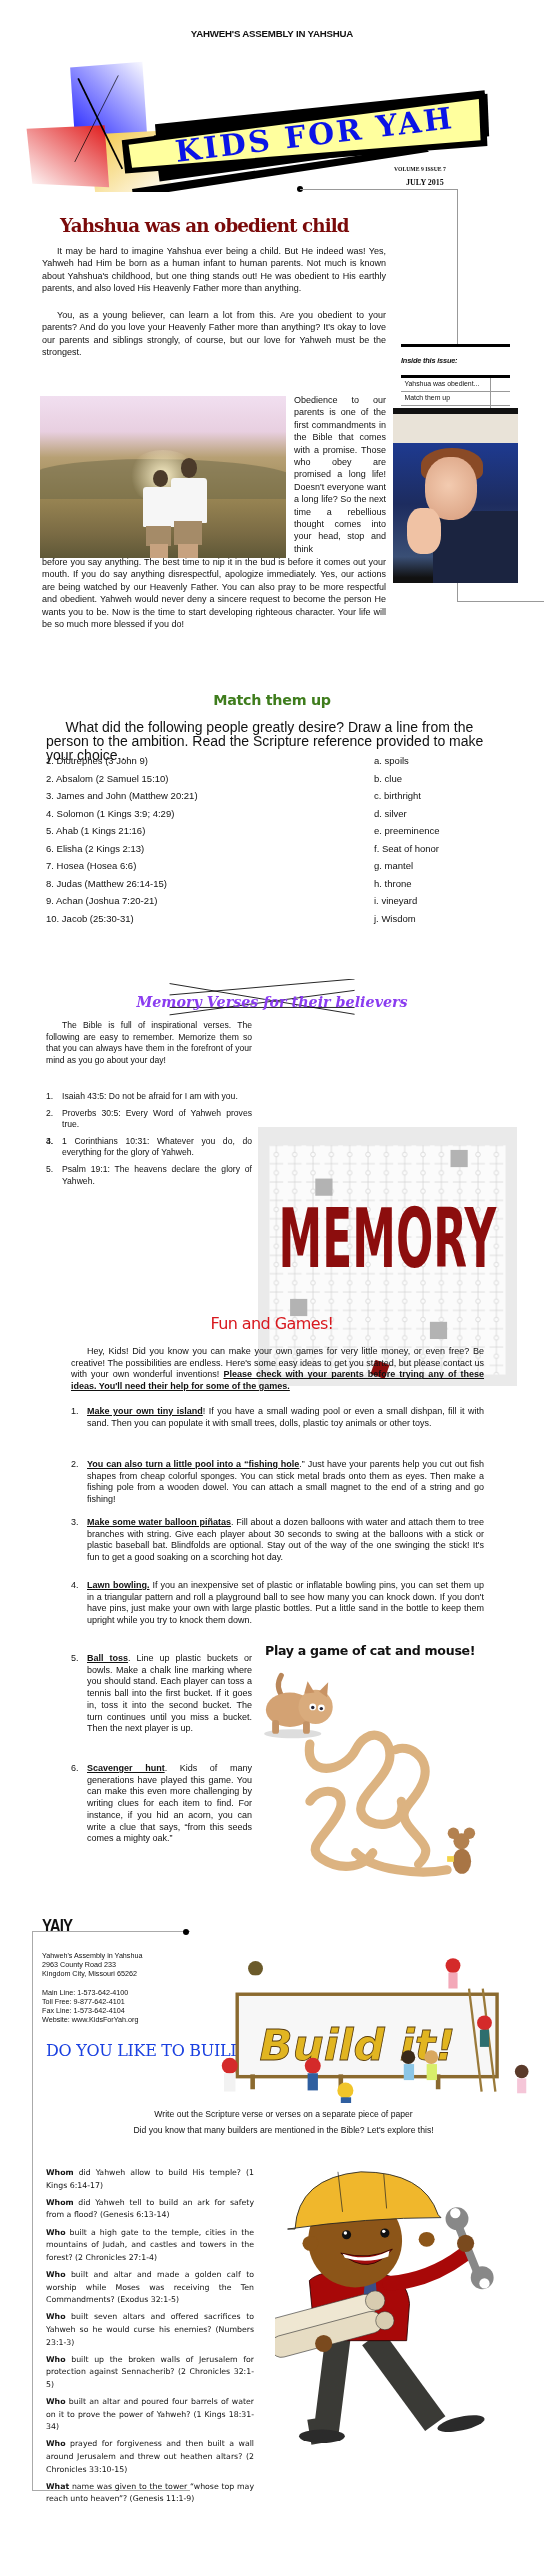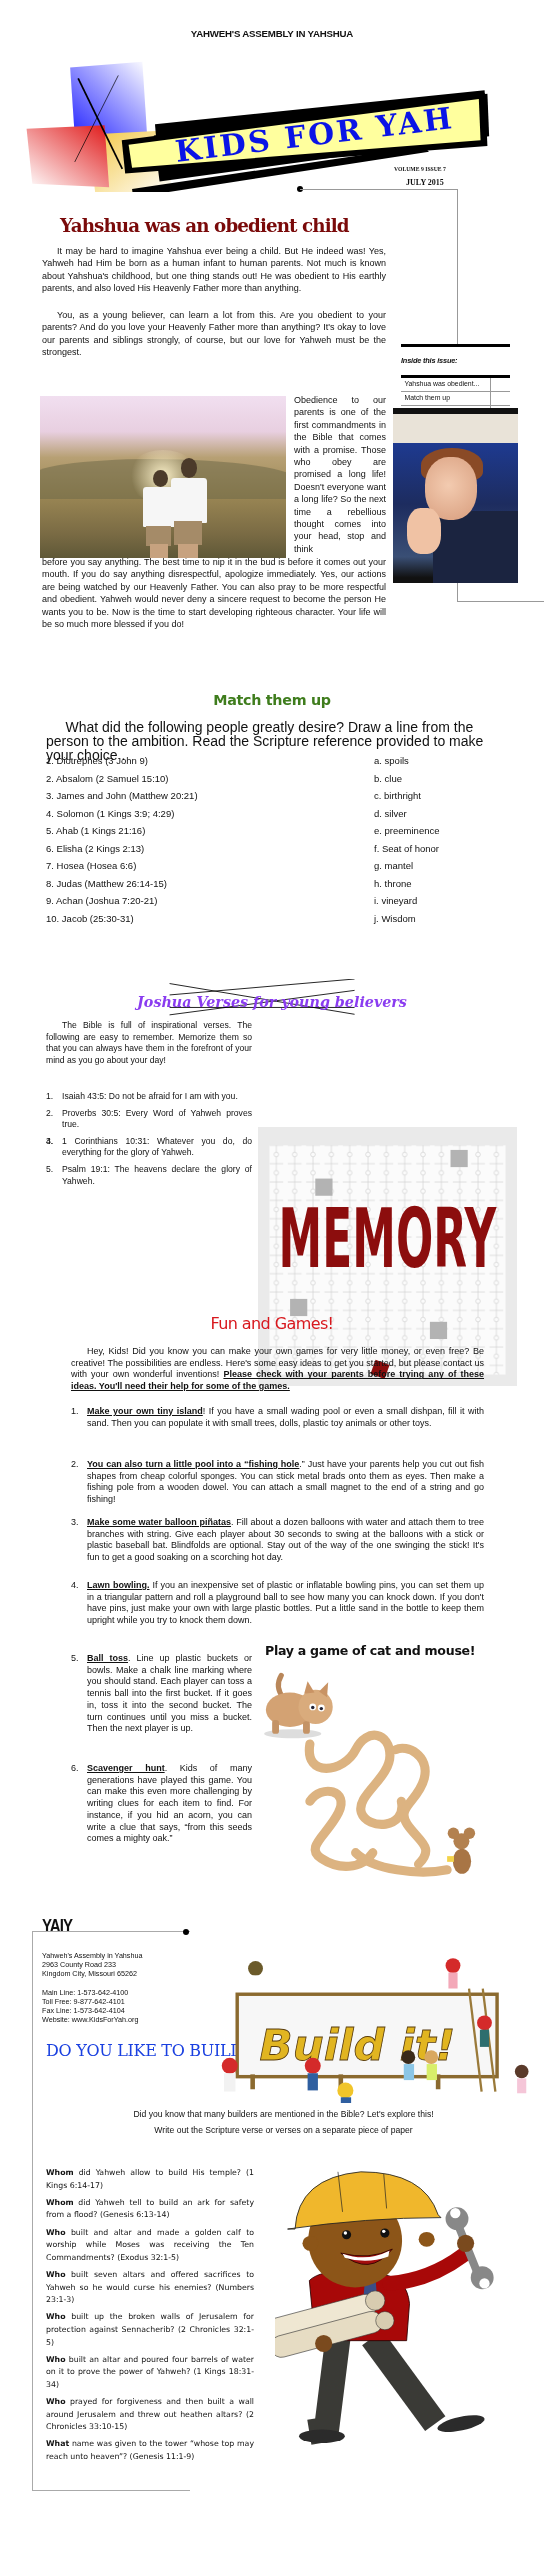--- a/index.html
+++ b/index.html
@@ -209,21 +209,21 @@
   <li>i.  vineyard</li>
   <li>j.  Wisdom</li>
 </ul>
 <svg id="match-lines" class="abs" viewBox="0 0 330 65">
   <line x1="0" y1="8" x2="325" y2="62" stroke="#000" stroke-width="1.5"></line>
   <line x1="0" y1="28" x2="325" y2="0" stroke="#000" stroke-width="1.5"></line>
   <line x1="0" y1="50" x2="325" y2="50" stroke="#000" stroke-width="1.5"></line>
   <line x1="0" y1="63" x2="325" y2="20" stroke="#000" stroke-width="1.5"></line>
 </svg>
 
-<div id="memory-title" class="abs">Joshua Verses for young believers</div>
+<div id="memory-title" class="abs">Memory Verses for their believers</div>
 <p id="memory-intro" class="abs">The Bible is full of inspirational verses.  The following are easy to remember.  Memorize them so that you can always have them in the forefront of your mind as you go about your day!</p>
 <ul id="memory-list" class="abs">
   <li><span class="num">1.</span><span>Isaiah 43:5:  Do not be afraid for I am with you.</span></li>
   <li><span class="num">2.</span><span>Proverbs 30:5:  Every Word of Yahweh proves true.</span></li>
   <li><span class="num">3.</span></li>
   <li><span class="num">4.</span><span>1 Corinthians 10:31:  Whatever you do, do everything for the glory of Yahweh.</span></li>
   <li><span class="num">5.</span><span>Psalm 19:1:  The heavens declare the glory of Yahweh.</span></li>
 </ul>
 <svg id="puzzle" class="abs" viewBox="0 0 452 452">
   <defs>
@@ -354,27 +354,28 @@
       <circle cx="505" cy="150" r="13" fill="#d42a2a"></circle>
       <rect x="497" y="162" width="16" height="30" fill="#2e6e6e"></rect>
     </g>
   <g>
       <circle cx="570" cy="235" r="12" fill="#5a3a2a"></circle>
       <rect x="562" y="247" width="16" height="26" fill="#f5c6d8"></rect>
     </g>
 </svg>
 
 <div id="build-intro" class="abs">
+  <div>Write out the Scripture verse or verses on a separate piece of paper</div>
   <div>Did you know that many builders are mentioned in the Bible?  Let's explore this!</div>
-  <div>Write out the Scripture verse or verses on a separate piece of paper</div>
 </div>
 
 <div id="build-q-list" class="abs">
   <p><b>Whom</b><span> did Yahweh allow to build His temple?  (1 Kings 6:14-17)</span></p>
   <p><b>Whom</b><span> did Yahweh tell to build an ark for safety from a flood? (Genesis 6:13-14)</span></p>
+  <p><b>Who</b><span> built a high gate to the temple, cities in the mountains of Judah, and castles and towers in the forest?  (2 Chronicles 27:1-4)</span></p>
   <p><b>Who</b><span> built and altar and made a golden calf to worship while Moses was receiving the Ten Commandments?  (Exodus 32:1-5)</span></p>
   <p><b>Who</b><span> built seven altars and offered sacrifices to Yahweh so he would curse his enemies?  (Numbers 23:1-3)</span></p>
   <p><b>Who</b><span> built up the broken walls of Jerusalem for protection against Sennacherib?  (2 Chronicles 32:1-5)</span></p>
   <p><b>Who</b><span> built an altar and poured four barrels of water on it to prove the power of Yahweh?  (1 Kings 18:31-34)</span></p>
   <p><b>Who</b><span> prayed for forgiveness and then built a wall around Jerusalem and threw out heathen altars? (2 Chronicles 33:10-15)</span></p>
   <p><b>What</b><span> name was given to the tower “whose top may reach unto heaven”?  (Genesis 11:1-9)</span></p>
 </div>
 
 <svg id="worker" class="abs" viewBox="0 0 470 716">
   <g>

